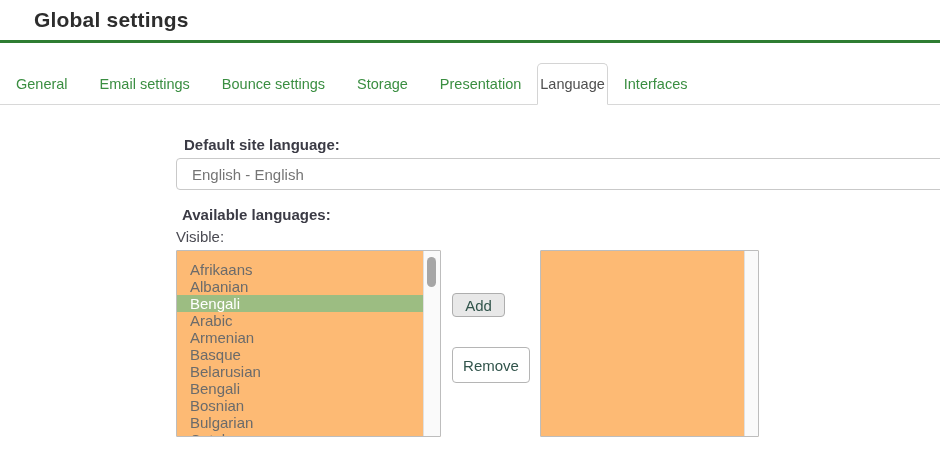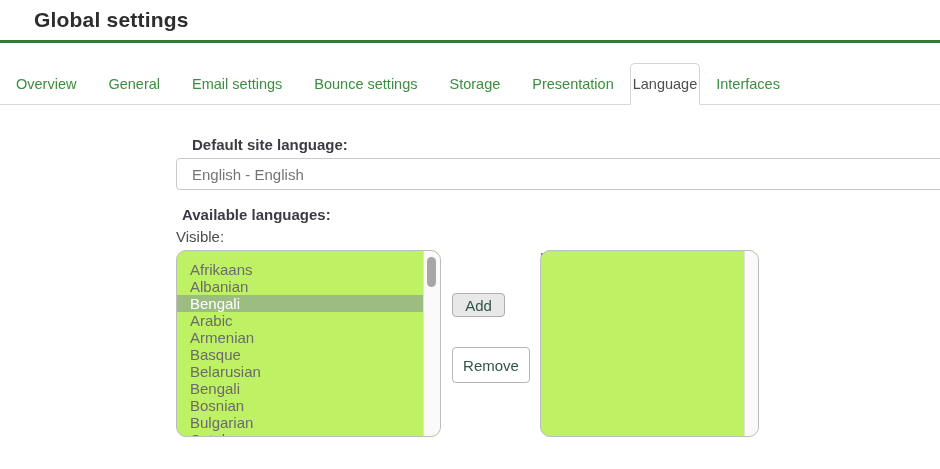--- a/index.html
+++ b/index.html
@@ -34,22 +34,22 @@
   .lbl{
     position:absolute;font-size:15px;font-weight:normal;color:#4a4a52;
   }
   .select-box{
     position:absolute;left:176px;top:158px;width:800px;height:32px;
     border:1px solid #c9c9c9;border-radius:4px;background:#fff;box-sizing:border-box;
     display:flex;align-items:center;padding-left:15px;font-size:15px;color:#757575;
     cursor:pointer;
   }
   .listbox{
-    position:absolute;top:250px;border:1px solid var(--border-gray);border-radius:10px;
-    background:#bef264;box-sizing:border-box;display:flex;overflow:hidden;
+    position:absolute;top:250px;border:1px solid var(--border-gray);border-radius:1px;
+    background:#fdba74;box-sizing:border-box;display:flex;overflow:hidden;
   }
   #visible-list{left:176px;width:265px;height:187px;}
   #hidden-list{left:540px;width:219px;height:187px;}
   .list-items{flex:1;padding-top:10px;overflow:hidden;}
   .list-item{
     font-size:15px;line-height:17px;height:17px;color:var(--text-gray);
     padding-left:13px;white-space:nowrap;cursor:pointer;
   }
   .list-item.selected{background:var(--selected-bg);color:#fff;}
   .scroll-track{
@@ -69,31 +69,30 @@
     left:452px;top:347px;width:78px;height:36px;background:#fff;border:1px solid #b5b5b5;
   }
 </style>
 </head>
 <body style="--accent-green: #3a8e41; --title-rule: #2e7d32; --selected-bg: #9cbd82;">
 
 <div class="page-title">Global settings</div>
 <div class="title-rule"></div>
 
 <div class="tabbar">
-  <div class="tab">Overview</div>
   <div class="tab">General</div>
   <div class="tab">Email settings</div>
   <div class="tab">Bounce settings</div>
   <div class="tab">Storage</div>
   <div class="tab">Presentation</div>
   <div class="tab active">Language</div>
   <div class="tab">Interfaces</div>
 </div>
 
-<div class="lbl-bold" style="left:192px;top:136px;text-align:center;">Default site language:</div>
+<div class="lbl-bold" style="left:184px;top:136px;text-align:center;">Default site language:</div>
 
 <div class="select-box">
   <span>English - English</span>
 </div>
 
 <div class="lbl-bold" style="left:176px;top:206px;margin-left:6px;">Available languages:</div>
 <div class="lbl" style="left:176px;top:228px;">Visible:</div>
 <div class="lbl" style="left:540px;top:228px;margin-top:21px;">Hidden:</div>
 
 <div class="listbox" id="visible-list">

